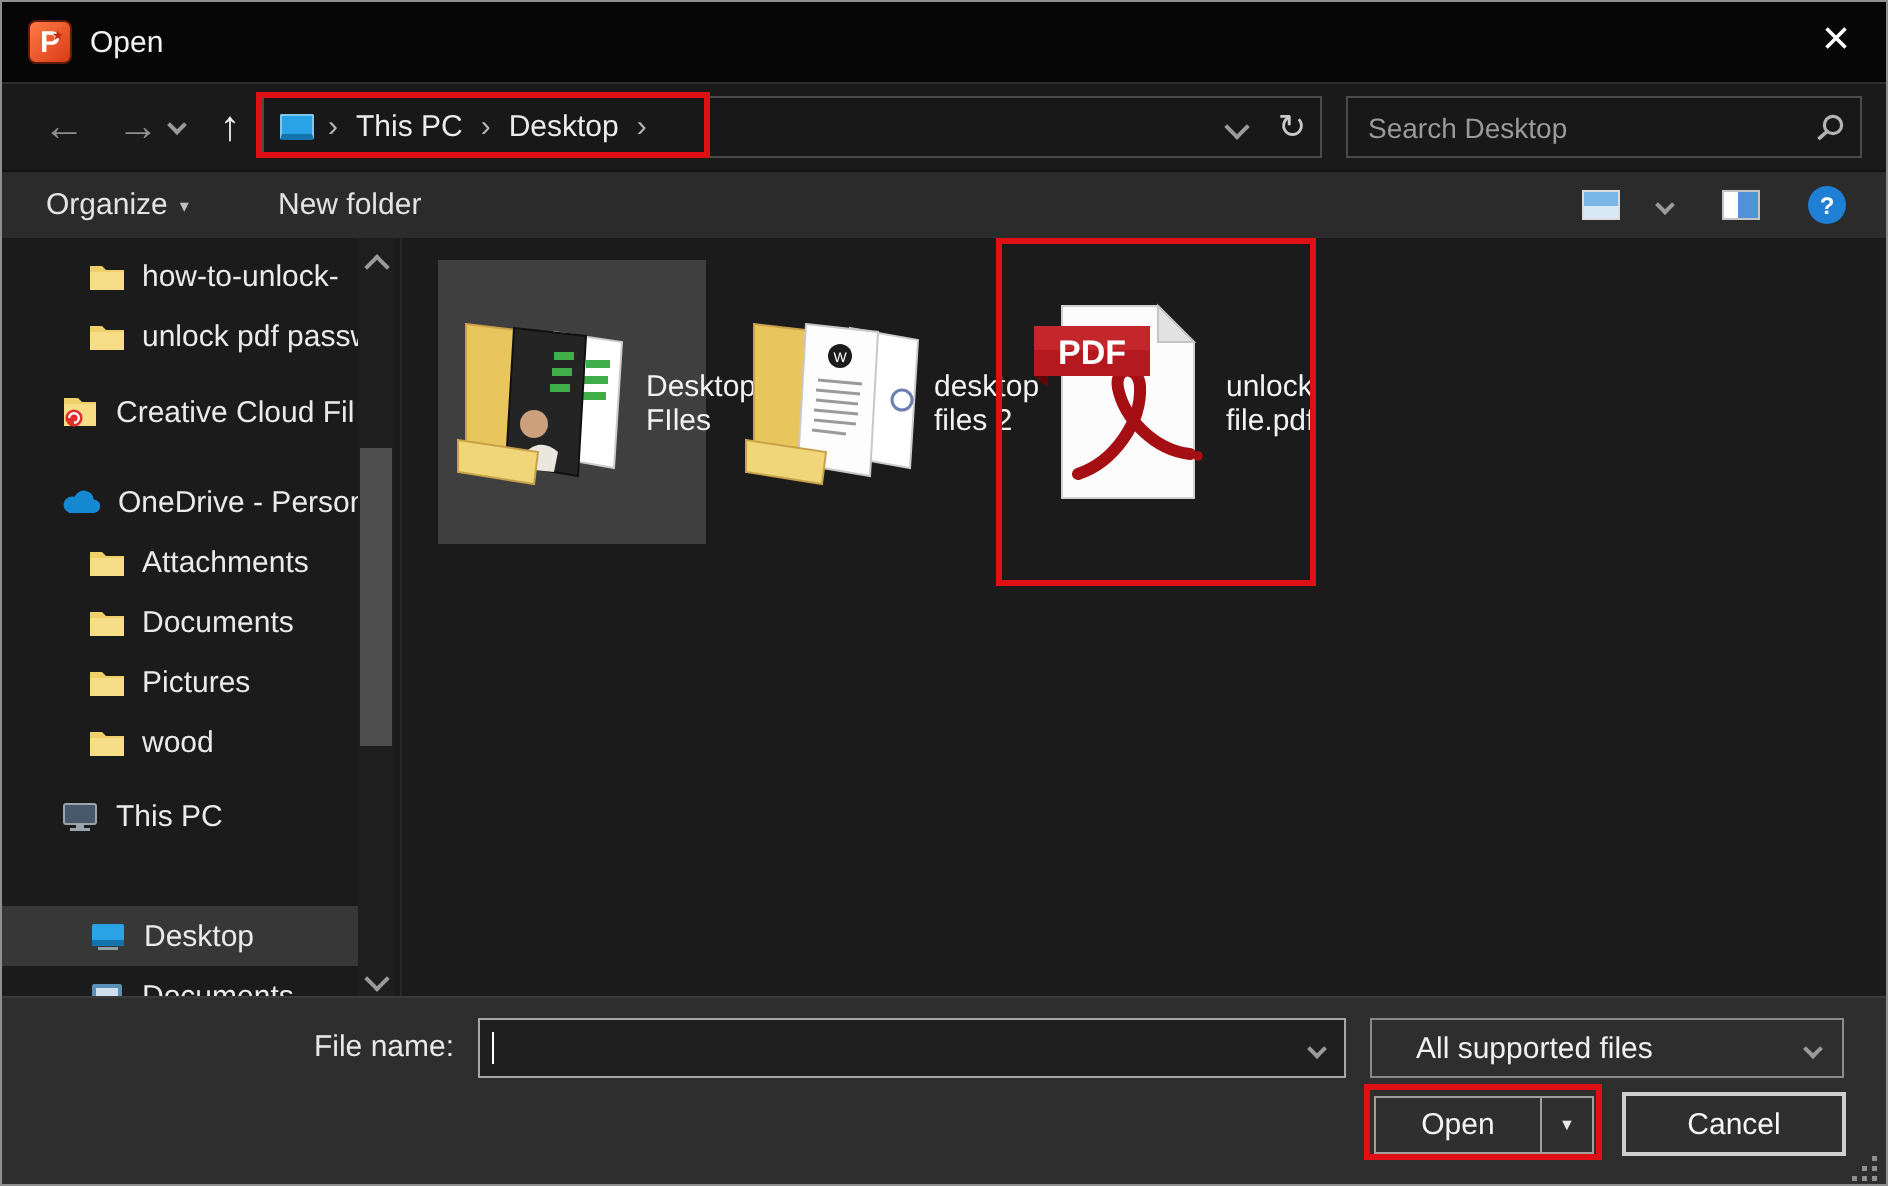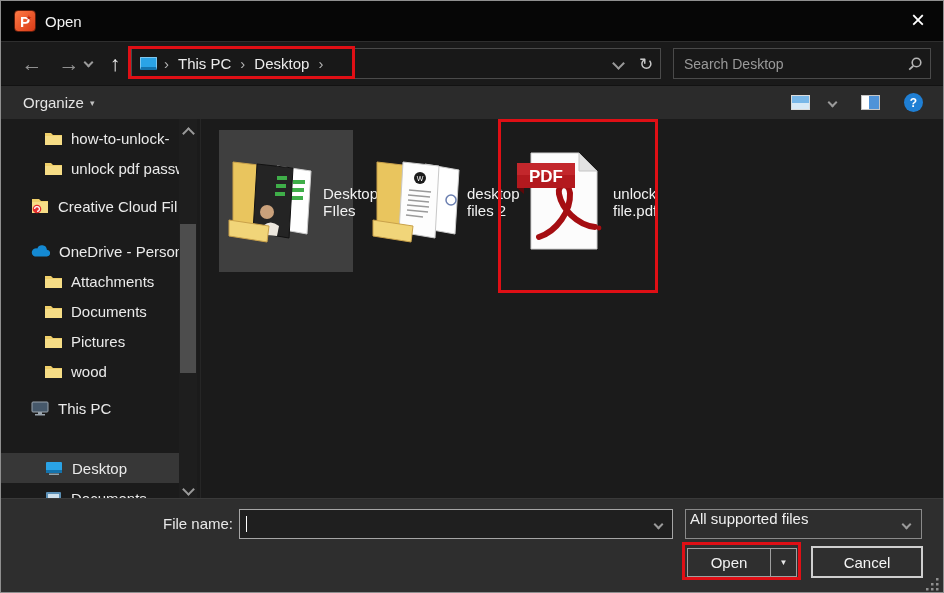--- a/index.html
+++ b/index.html
@@ -93,30 +93,30 @@
          align-items:center;cursor:pointer;}
   .fitem.selected{background:#3f3f3f;}
   .fi-1{left:17px;} .fi-2{left:161px;} .fi-3{left:307px;}
   .ficon{width:110px;height:112px;display:flex;align-items:center;justify-content:center;}
   .flabel{font-size:15px;color:#f2f2f2;margin-top:2px;}
 
   
   .footer{position:absolute;left:0;top:497px;width:100%;height:96px;background:#2e2e2e;
           border-top:1px solid #3a3a3a;box-sizing:border-box;}
   .fn-label{position:absolute;left:150px;top:10px;width:82px;height:30px;line-height:30px;
-            text-align:right;font-size:15px;color:#e8e8e8;}
+            text-align:center;font-size:15px;color:#e8e8e8;}
   .fn-input{position:absolute;left:238px;top:10px;width:434px;height:30px;box-sizing:border-box;
             border:1px solid #a6a6a6;background:#1f1f1f;cursor:text;}
   .fn-caret{position:absolute;left:6px;top:6px;width:1px;height:16px;background:#fff;
             animation:blink 1.1s steps(1) infinite;}
   @keyframes blink{50%{opacity:0;}}
   .fn-chev{position:absolute;right:10px;top:11px;}
   .ft-combo{position:absolute;left:684px;top:10px;width:237px;height:30px;box-sizing:border-box;
-            border:1px solid #8a8a8a;background:#2e2e2e;display:flex;
-            font-size:15px;color:#f0f0f0;padding-left:4px;cursor:pointer;}
+            border:1px solid #8a8a8a;background:#2e2e2e;display:flex;align-items:center;
+            font-size:15px;color:#f0f0f0;padding-left:22px;cursor:pointer;}
   .ft-chev{position:absolute;right:11px;top:11px;}
   .open-btn{position:absolute;left:686px;top:49px;width:110px;height:29px;box-sizing:border-box;
             border:1px solid #9f9f9f;background:#2f2f2f;display:flex;cursor:pointer;}
   .open-main{flex:1;display:flex;align-items:center;justify-content:center;font-size:15px;
              color:#f2f2f2;}
   .open-split{width:25px;border-left:1px solid #9f9f9f;display:flex;align-items:center;
               justify-content:center;font-size:8px;color:#e8e8e8;}
   .cancel-btn{position:absolute;left:810px;top:47px;width:112px;height:32px;box-sizing:border-box;
               border:2px solid #cfcfcf;background:#2f2f2f;display:flex;align-items:center;
               justify-content:center;font-size:15px;color:#f5f5f5;cursor:pointer;}
@@ -180,20 +180,23 @@
           <line x1="6.2" y1="10" x2="2.2" y2="13.6" stroke="#b5b5b5" stroke-width="1.8"></line>
         </svg>
       </span>
     </div>
   </div>
 
   <div class="toolrow">
     <div class="tool-btn organize">
       <span>Organize</span>
       <span class="t-caret">▾</span>
+    </div>
+    <div class="tool-btn newfolder">
+      <span>New folder</span>
     </div>
     <div class="view-thumb"></div>
     <span class="chev chev-sm view-caret"></span>
     <div class="pane-icon"></div>
     <div class="help-btn">
       <span>?</span>
     </div>
   </div>
 
   <div class="bodyarea">

